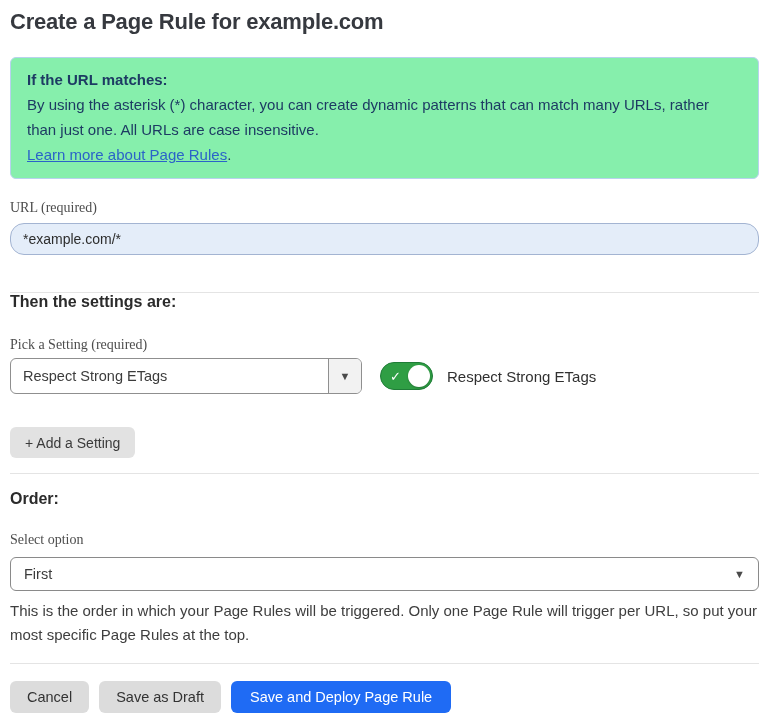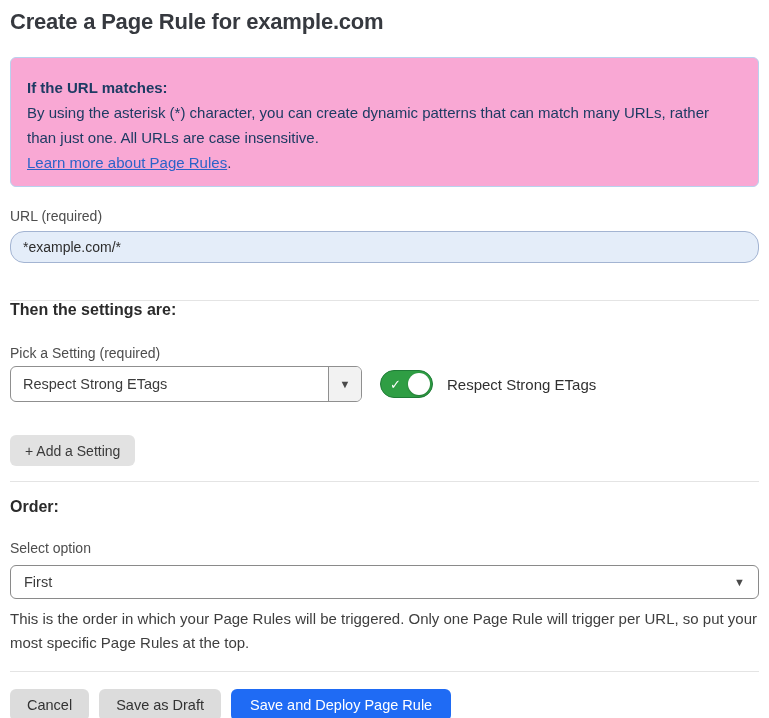--- a/index.html
+++ b/index.html
@@ -17,39 +17,40 @@
   .page-title {
     margin-top: 9px;
     font-size: 22px;
     font-weight: bold;
     color: #36393f;
     letter-spacing: -0.2px;
   }
 
   .info-box {
     margin-top: 22px;
-    background: #f9a8d4;
+    background: #86efac;
     border: 1px solid #b8d2ee;
     border-radius: 6px;
-    padding: 17px 16px 11px;
+    padding: 9px 16px 11px;
     font-size: 15px;
     line-height: 25px;
     color: #1d3b63;
   }
   .info-box .info-heading { font-weight: bold; }
   .info-box a.info-link {
     color: #2b63c8;
     text-decoration: underline;
     cursor: pointer;
   }
 
   .field-label {
     margin-top: 21px;
     font-size: 14px;
     color: #4d4d4d;
+    font-family: Liberation Serif, serif;
   }
 
   .url-input {
     margin-top: 7px;
     width: 100%;
     height: 32px;
     background: #e4edf9;
     border: 1px solid #a3b4d2;
     border-radius: 14px;
     padding: 0 12px;

